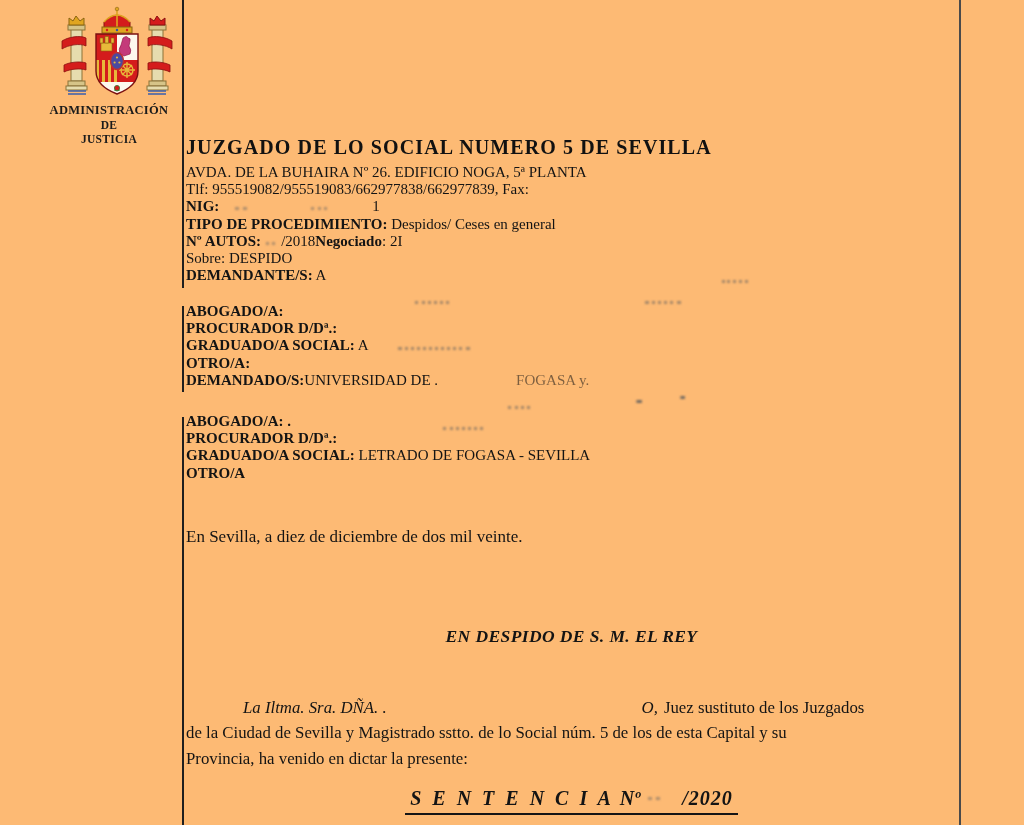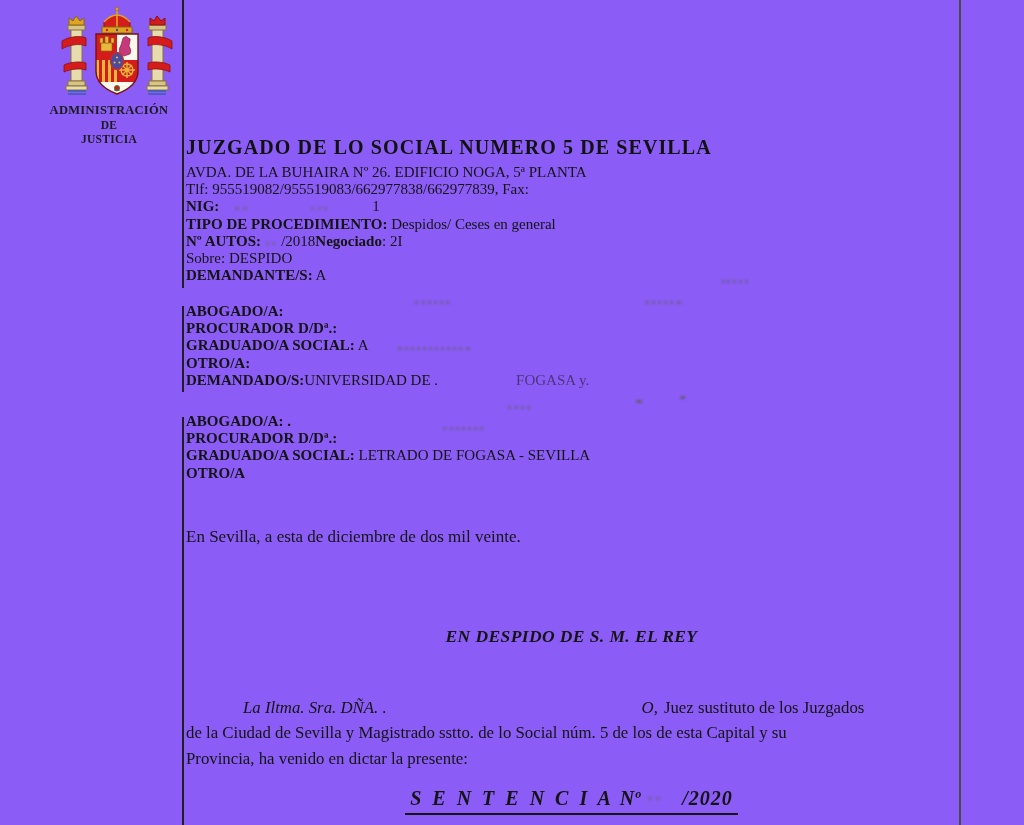--- a/index.html
+++ b/index.html
@@ -1,17 +1,17 @@
 <!DOCTYPE html>
 <html><head>
 <meta charset="utf-8">
 <style>
   html,body{margin:0;padding:0;background:#ffffff;}
   .page{
-    position:relative;width:1024px;height:825px;background:#8b5cf6;overflow:hidden;
+    position:relative;width:1024px;height:825px;background:#fdba74;overflow:hidden;
     font-family:"Liberation Serif","DejaVu Serif",serif;color:#141414;
   }
   
   .vrule{position:absolute;width:2px;background:#3c3c3c;}
   .rule-left-a{left:182px;top:0;height:288px;background:#1f1f1f;}
   .rule-left-b{left:182px;top:306px;height:86px;background:#1f1f1f;}
   .rule-left-c{left:182px;top:417px;height:408px;background:#1f1f1f;}
   .rule-right{left:959px;top:0;height:825px;background:#4a4a4a;}
 
   
@@ -191,21 +191,21 @@
   <div class="smudge" style="left:680px;top:396px;width:5px;"></div>
   <div class="smudge" style="left:443px;top:427px;width:40px;"></div>
 
   <div class="party p2">
     <div class="b">ABOGADO/A: .</div>
     <div class="b">PROCURADOR D/Dª.:</div>
     <div><span class="b">GRADUADO/A SOCIAL:</span><span> LETRADO DE FOGASA - SEVILLA</span></div>
     <div class="b">OTRO/A</div>
   </div>
 
-  <div class="date-line">En Sevilla, a esta de diciembre de dos mil veinte.</div>
+  <div class="date-line">En Sevilla, a diez de diciembre de dos mil veinte.</div>
 
   <div class="royal-heading">EN DESPIDO DE S. M. EL REY</div>
 
   <div class="judge-para">
     <div class="ln"><span class="ind"></span><span class="it">La Iltma. Sra. DÑA. .</span><span class="gap-wide"></span><span class="it">O,</span><span class="rest">Juez sustituto de los Juzgados</span></div>
     <div class="ln">de la Ciudad de Sevilla y Magistrado sstto. de lo Social núm. 5 de los de esta Capital y su</div>
     <div class="ln">Provincia, ha venido en dictar la presente:</div>
   </div>
 
   <div class="sentence-line">

